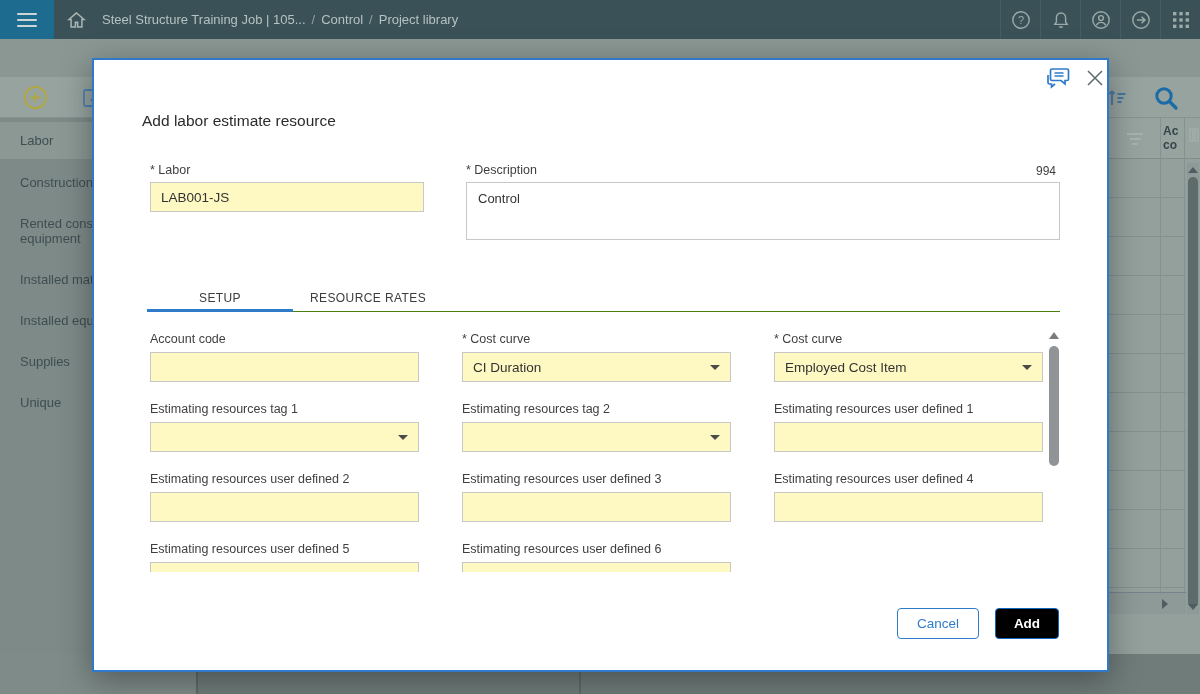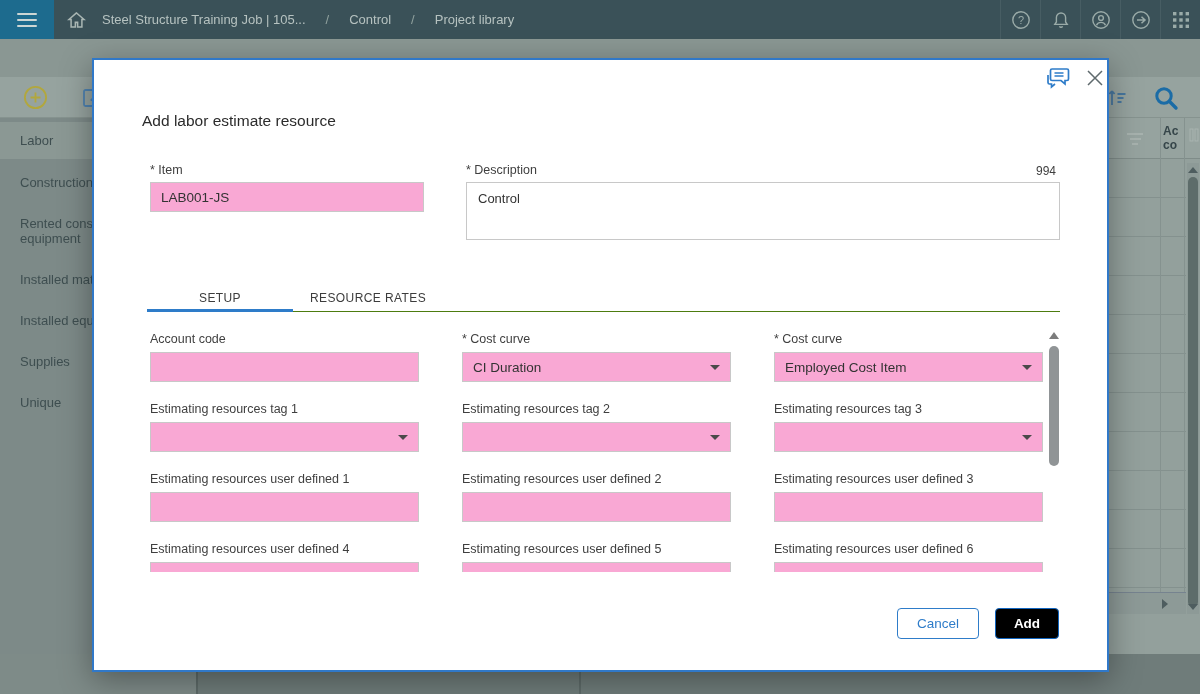--- a/index.html
+++ b/index.html
@@ -6,21 +6,21 @@
   html,body { width:1200px; height:694px; background:#555; }
   body { font-family:"Liberation Sans","DejaVu Sans",sans-serif; }
   .stage { position:relative; width:1200px; height:694px; overflow:hidden; background:#7d8a88; }
 
   
   .topbar { position:absolute; left:0; top:0; width:1200px; height:39px; background:#3a5158; display:flex; align-items:center; z-index:1; }
   .hamburger-box { width:54px; height:39px; background:#1d6b8e; display:flex; align-items:center; justify-content:center; }
   .hamburger-box .bars { width:20px; }
   .hamburger-box .bars div { height:2px; background:#ccd6d4; margin:4px 0; border-radius:1px; }
   .home-wrap { width:44px; display:flex; align-items:center; justify-content:center; }
-  .crumbs { display:flex; align-items:center; gap:20px; font-size:13px; color:#b6c2c0; margin-left:4px; }
+  .crumbs { display:flex; align-items:center; gap:6px; font-size:13px; color:#b6c2c0; margin-left:4px; }
   .crumbs .sep { color:#90a19e; }
   .top-icons { position:absolute; right:0; top:0; height:39px; display:flex; }
   .top-icons .cell { width:40px; height:39px; display:flex; align-items:center; justify-content:center; border-left:1px solid rgba(255,255,255,0.07); }
 
   .band2 { position:absolute; left:0; top:39px; width:1200px; height:38px; background:#8a9793; z-index:1; }
   .toolbar { position:absolute; left:0; top:77px; width:1200px; height:41px; background:#96a39f; border-bottom:1px solid #86938f; z-index:1; }
   .tb-icon { position:absolute; top:0; height:41px; display:flex; align-items:center; justify-content:center; }
 
   .sidebar { position:absolute; left:0; top:118px; width:197px; height:536px; background:#7d8a88; z-index:1; font-size:13px; color:#3e4e50; }
   .side-item { padding:10px 6px 10px 20px; line-height:15px; margin-top:6px; }
@@ -44,21 +44,21 @@
   .bottom-band { position:absolute; left:0; top:654px; width:1200px; height:40px; background:#6f7c7a; z-index:1; }
   .bottom-band .left-part { position:absolute; left:0; top:0; width:197px; height:40px; background:#7e8b88; }
   .bottom-band .vline { position:absolute; top:0; height:40px; width:2px; background:#5e6b69; }
 
   
   .modal { position:absolute; left:92px; top:58px; width:1017px; height:614px; background:#ffffff;
     border:2px solid #3078c8; z-index:10; box-shadow:0 8px 30px rgba(0,0,0,0.35); }
   .modal-title { position:absolute; left:48px; top:52px; font-size:15.5px; font-weight:500; color:#2b2b2b; }
   .m-icon-btn { position:absolute; top:6px; width:24px; height:24px; display:flex; align-items:center; justify-content:center; cursor:pointer; }
   .flabel { font-size:12.5px; color:#3f3f3f; }
-  .fbox { height:30px; border:1px solid #c8c8c8; background:#f9a8d4; display:flex; align-items:center; padding:0 10px; font-size:13.5px; color:#333; }
+  .fbox { height:30px; border:1px solid #c8c8c8; background:#fef9c3; display:flex; align-items:center; padding:0 10px; font-size:13.5px; color:#333; }
   .code-label { position:absolute; left:56px; top:103px; }
   .code-box { position:absolute; left:56px; top:122px; width:274px; }
   .desc-label { position:absolute; left:372px; top:103px; }
   .counter { position:absolute; right:51px; top:104px; font-size:12px; color:#3f3f3f; }
   .desc-box { position:absolute; left:372px; top:122px; width:594px; height:58px; border:1px solid #c8c8c8; padding:8px 11px; font-size:13px; color:#333; }
   .tabs { position:absolute; left:53px; top:224px; width:913px; height:28px; border-bottom:1px solid #4d7c0f; display:flex; }
   .tab { width:146px; text-align:center; font-size:12px; letter-spacing:0.4px; color:#3c3c3c; padding-top:7px; position:relative; cursor:pointer; }
   .tab.t2 { width:150px; }
   .tab.active::after { content:""; position:absolute; left:0; right:0; bottom:-1px; height:3px; background:#2e7cc9; }
   .form-area { position:absolute; left:0; top:266px; width:1017px; height:246px; overflow:hidden; }
@@ -225,21 +225,21 @@
       </svg>
     </div>
     <div class="m-icon-btn" style="left:989px;">
       <svg width="20" height="20" viewBox="0 0 20 20">
           <path d="M3 3 L17 17 M17 3 L3 17" stroke="#5f6a6d" stroke-width="1.5"></path>
         </svg>
     </div>
 
     <div class="modal-title">Add labor estimate resource</div>
 
-    <div class="flabel code-label">* Item</div>
+    <div class="flabel code-label">* Labor</div>
     <div class="fbox code-box">
         <span>LAB001-JS</span>
       </div>
 
     <div class="flabel desc-label">* Description</div>
     <div class="counter">994</div>
     <div class="desc-box"><span>Control</span></div>
 
     <div class="tabs">
       <div class="tab active">SETUP</div>
@@ -271,27 +271,20 @@
 
         <div class="fg">
           <div class="flabel">Estimating resources tag 1</div>
           <div class="fbox">
               <span></span>
               <span class="caret"></span>
             </div>
         </div>
         <div class="fg">
           <div class="flabel">Estimating resources tag 2</div>
-          <div class="fbox">
-              <span></span>
-              <span class="caret"></span>
-            </div>
-        </div>
-        <div class="fg">
-          <div class="flabel">Estimating resources tag 3</div>
           <div class="fbox">
               <span></span>
               <span class="caret"></span>
             </div>
         </div>
 
         <div class="fg">
           <div class="flabel">Estimating resources user defined 1</div>
           <div class="fbox">
               <span></span>

